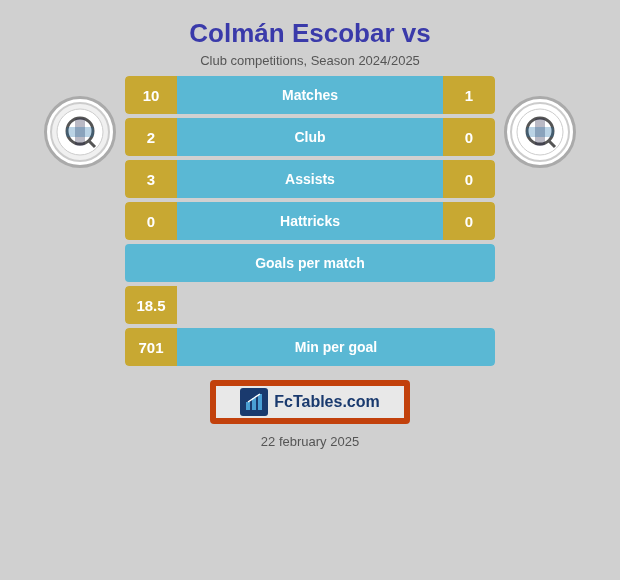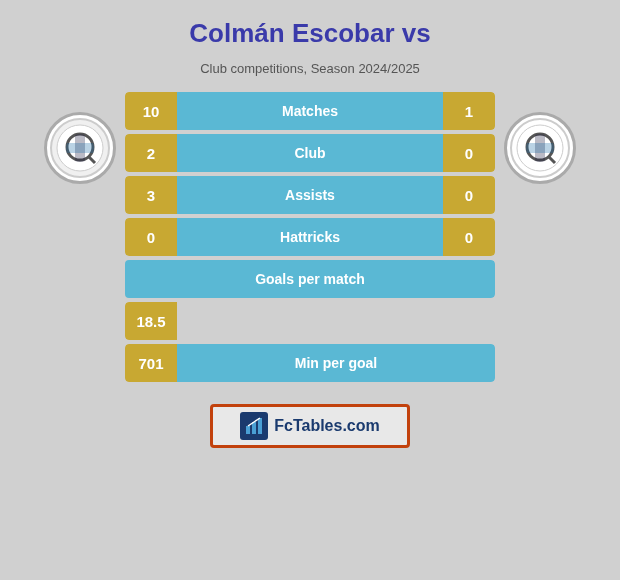--- a/index.html
+++ b/index.html
@@ -15,21 +15,20 @@
     }
 
     .page-wrapper {
       width: 620px;
       height: 580px;
       background: #d0d0d0;
       display: flex;
       flex-direction: column;
       align-items: center;
       padding: 10px 0;
-      gap: 8px;
     }
 
     .title {
       font-size: 26px;
       font-weight: bold;
       color: #3a3aaa;
       text-align: center;
       margin-top: 8px;
       margin-bottom: 4px;
     }
@@ -149,21 +148,21 @@
     }
 
     
     .stat-row-single .stat-label-bar {
       border-radius: 0 4px 4px 0;
     }
 
     .fctables-banner {
       margin-top: 14px;
       background: #e8e8e8;
-      border: 3px solid #c2410c;
+      border: 6px solid #c2410c;
       border-radius: 4px;
       width: 200px;
       height: 44px;
       display: flex;
       align-items: center;
       justify-content: center;
       gap: 6px;
     }
 
     .fctables-icon {
@@ -273,14 +272,15 @@
 
         <rect x="2" y="10" width="4" height="8" fill="#4a9fd4"></rect>
         <rect x="8" y="6" width="4" height="12" fill="#4a9fd4"></rect>
         <rect x="14" y="2" width="4" height="16" fill="#4a9fd4"></rect>
         <polyline points="4,10 10,6 16,2" fill="none" stroke="#fff" stroke-width="1.5"></polyline>
       </svg>
     </div>
     <div class="fctables-text">FcTables.com</div>
   </div>
 
+  <div class="date-footer">22 february 2025</div>
 
 </div>
 
 </body></html>

